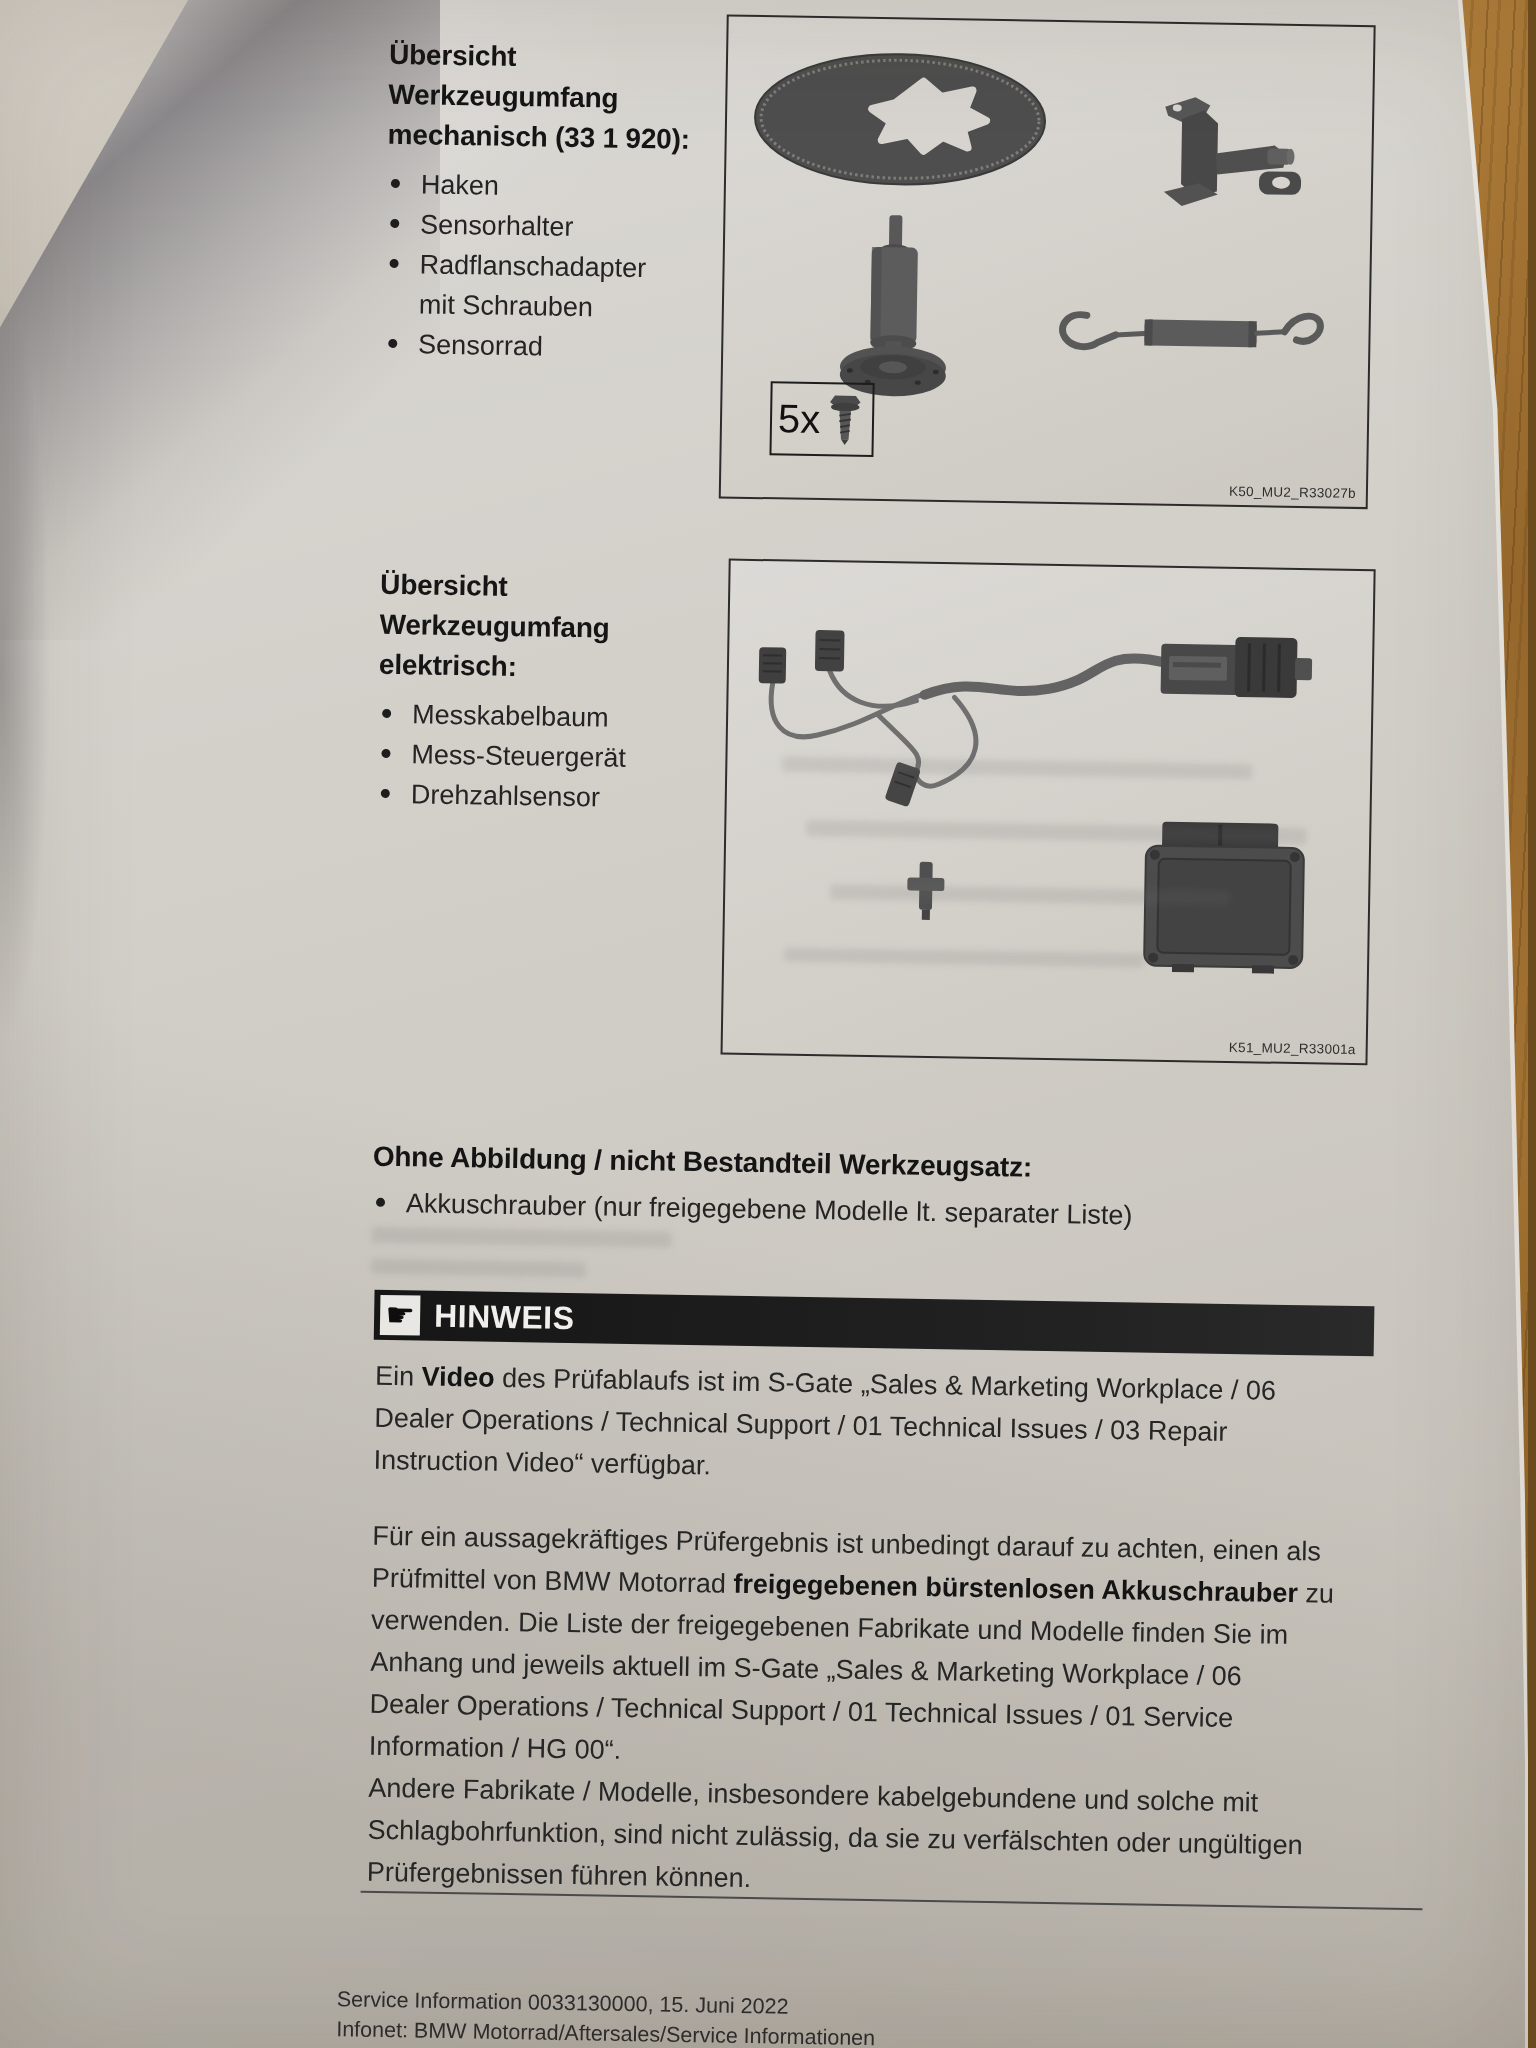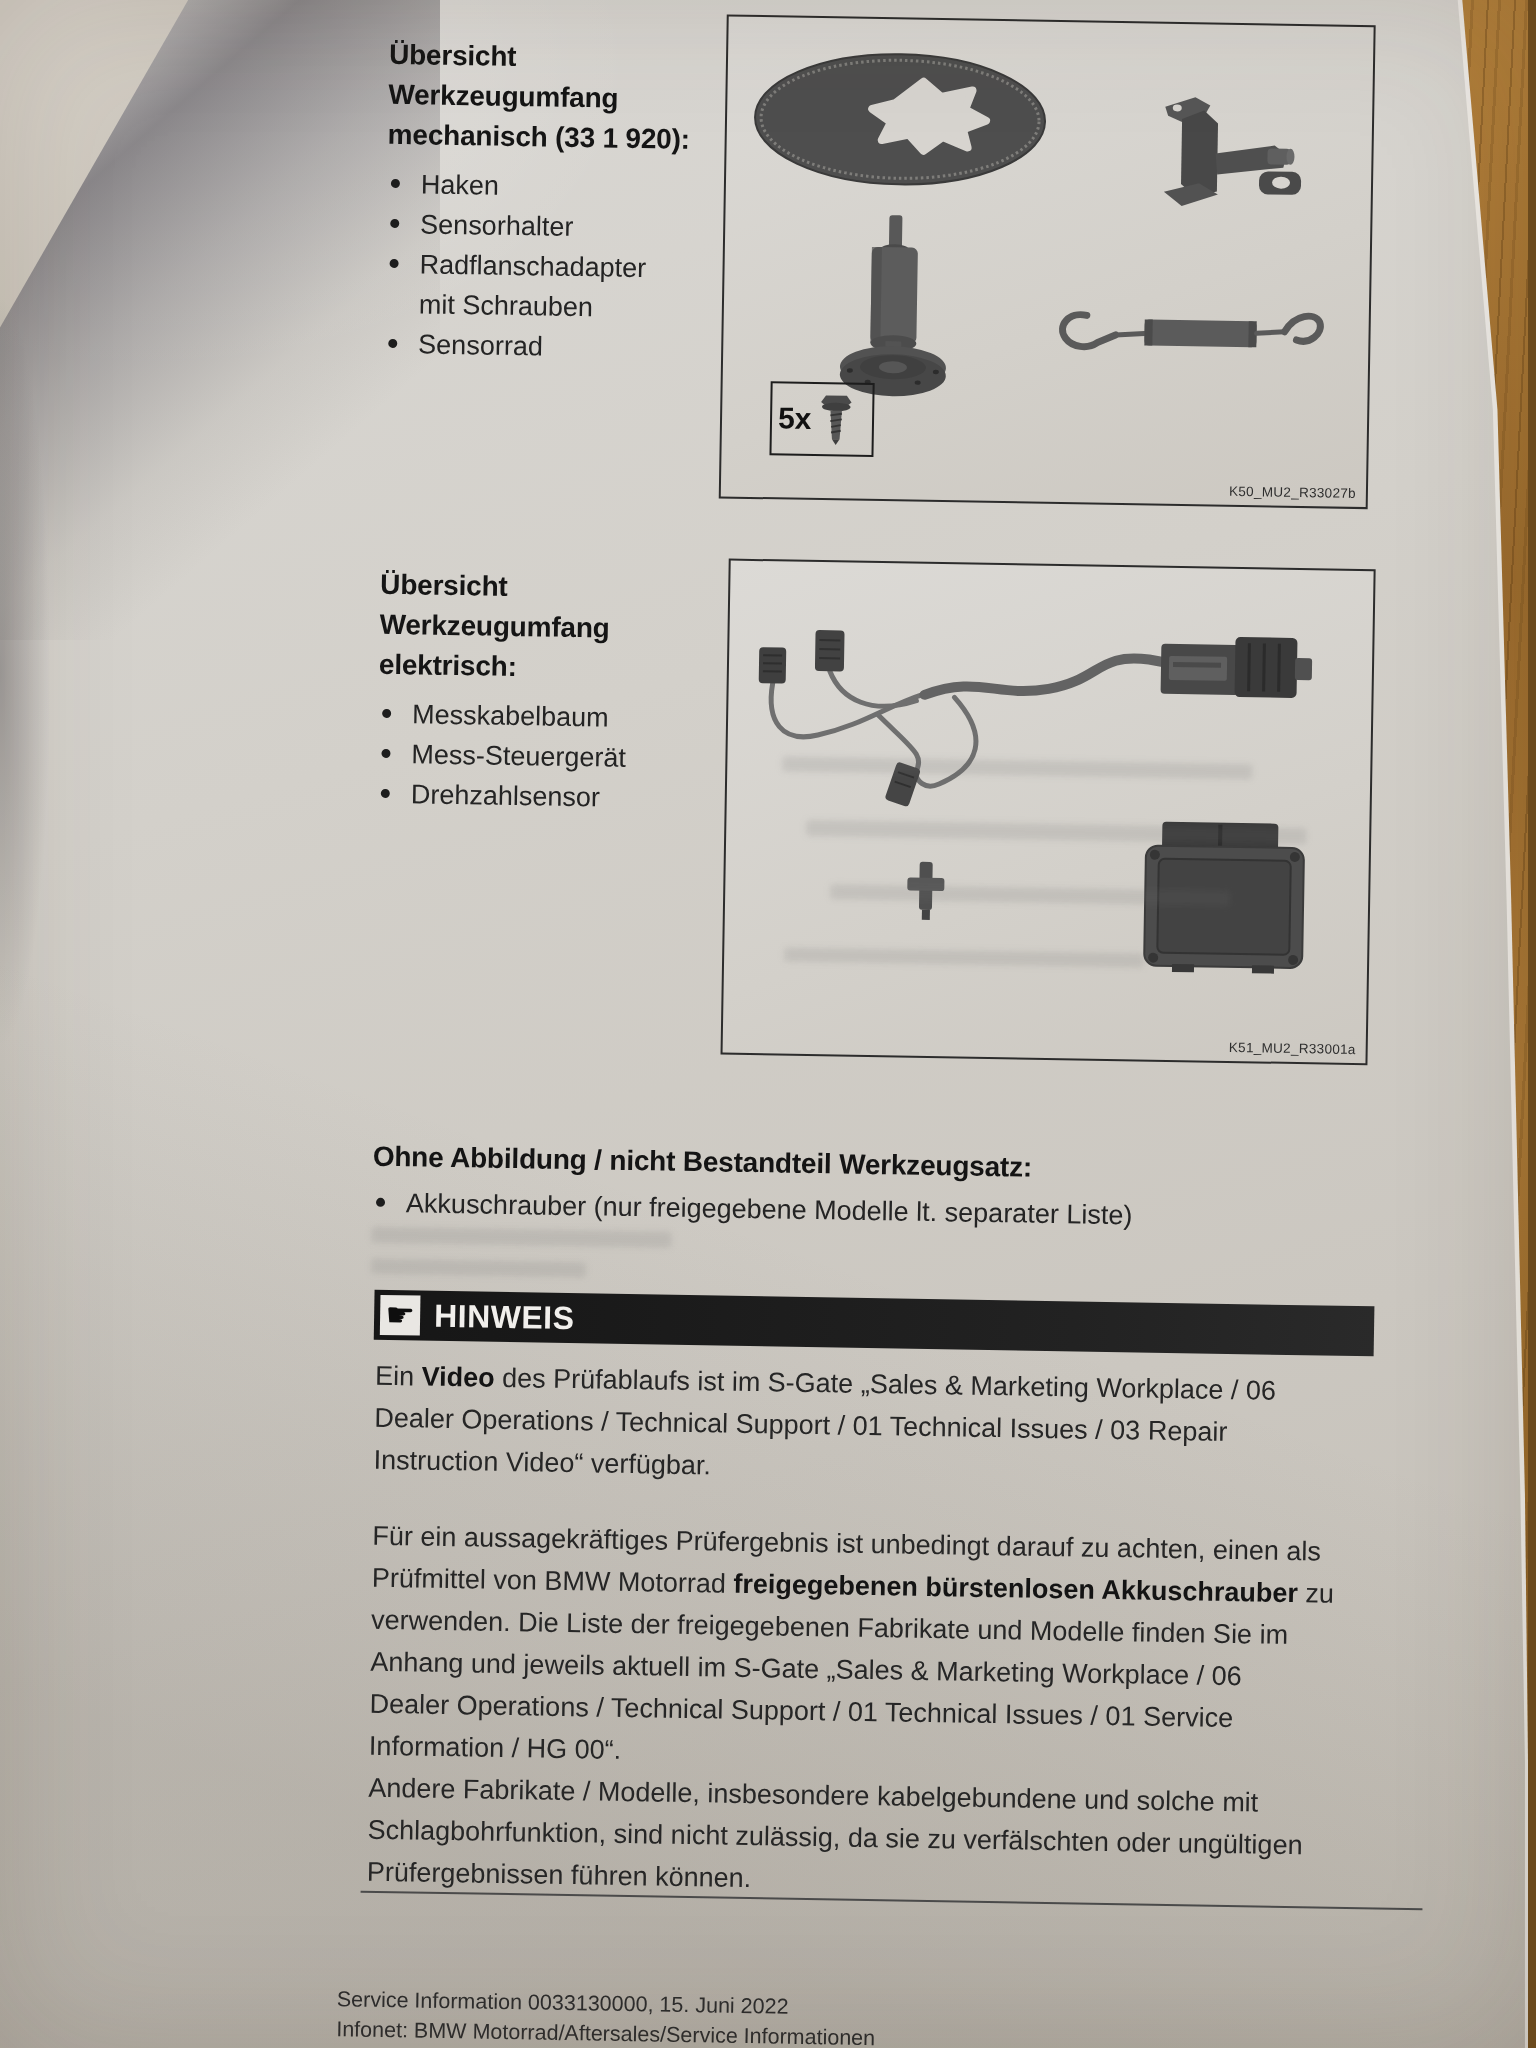--- a/index.html
+++ b/index.html
@@ -32,21 +32,21 @@
   .h3lines div{font-weight:700;font-size:28px;line-height:40px;color:#151515;letter-spacing:-.2px;white-space:nowrap;}
   ul.blist{list-style:none;margin:9px 0 0 0;padding:0;width:300px;}
   ul.blist li{position:relative;padding-left:34px;font-size:27px;line-height:40px;color:#242424;}
   ul.blist li .dot, .bullet-dot{position:absolute;left:4px;top:15px;width:9px;height:9px;border-radius:50%;background:#1d1d1d;}
 
   .figbox{position:absolute;border:2px solid #2c2c2c;
     background:linear-gradient(160deg,#dcdad6,#d3d0ca 60%,#ccc8c1);}
   .figcaption{position:absolute;right:10px;bottom:6px;font-size:13.5px;letter-spacing:.3px;color:#2e2e2e;}
   .qtybox{position:absolute;left:48px;top:364px;width:104px;height:74px;border:2.5px solid #1d1d1d;
     display:flex;align-items:center;gap:6px;padding-left:6px;box-sizing:border-box;}
-  .qtybox .qty{font-weight:700;font-size:30px;color:#111;}
+  .qtybox .qty{font-weight:400;font-size:40px;color:#111;}
 
   .ghost{position:absolute;background:rgba(105,105,108,.16);filter:blur(3px);border-radius:3px;pointer-events:none;}
 
   .ohne-h{font-weight:700;font-size:28px;line-height:40px;color:#141414;letter-spacing:-.2px;white-space:nowrap;}
   .ohne-item{position:relative;margin-top:6px;padding-left:34px;font-size:27px;line-height:40px;color:#242424;white-space:nowrap;}
 
   .banner{display:flex;align-items:center;width:1000px;height:50px;background:linear-gradient(90deg,#161616,#222 70%,#2a2a2a);padding-left:6px;box-sizing:border-box;}
   .banner .nicon{width:40px;height:40px;background:#e9e7e3;display:flex;align-items:center;justify-content:center;
     font-family:"DejaVu Sans",sans-serif;font-size:33px;line-height:40px;color:#0e0e0e;}
   .banner .ntitle{margin-left:14px;font-weight:700;font-size:32px;letter-spacing:.5px;color:#f1efec;}

